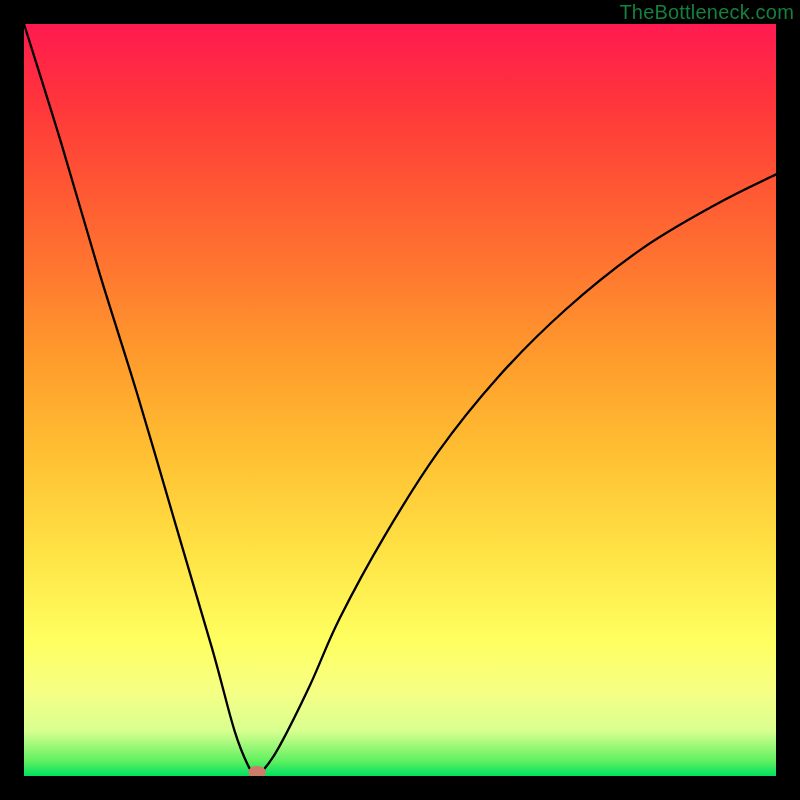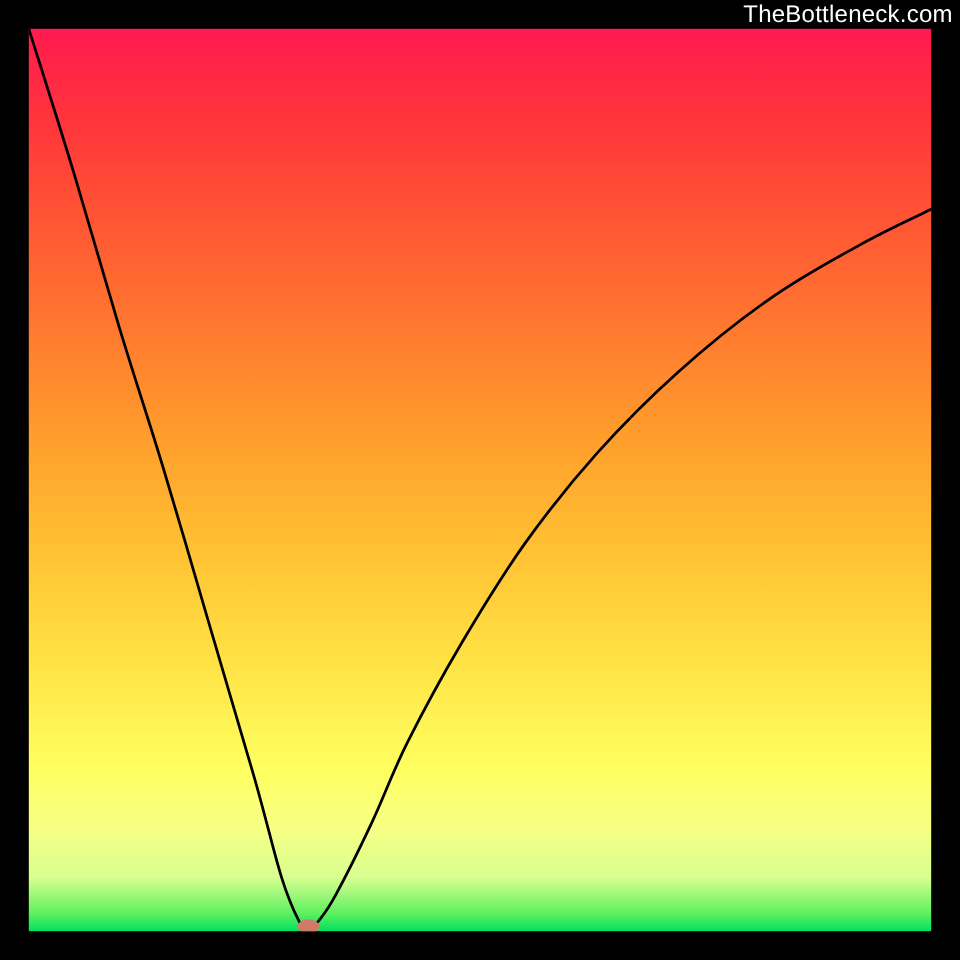--- a/index.html
+++ b/index.html
@@ -37,21 +37,21 @@
     width: 752px;
     height: 752px;
   }
   .watermark {
     position: absolute;
     top: 1px;
     right: 6px;
     font-family: Arial, Helvetica, sans-serif;
     font-size: 20px;
     font-weight: 500;
-    color: #ffffff;
+    color: #15803d;
     letter-spacing: 0.2px;
   }
 </style>
 </head>
 <body>
 
 <div class="frame">
   <div class="plot-area">
     <svg class="curve" viewBox="0 0 752 752" preserveAspectRatio="none">
       <path fill="none" stroke="#000" stroke-width="2.3" stroke-linecap="round" stroke-linejoin="round" d="M 0.00 0.00 C 6.89 22.06, 23.81 74.82, 37.60 120.32 C 51.39 165.82, 61.41 202.66, 75.20 248.16 C 88.99 293.66, 99.01 322.98, 112.80 368.48 C 126.59 413.98, 136.61 449.45, 150.40 496.32 C 164.19 543.19, 176.97 585.56, 188.00 624.16 C 199.03 662.76, 203.67 684.82, 210.56 706.88 C 217.45 728.94, 221.46 736.21, 225.60 744.48 C 229.74 752.75, 230.36 752.00, 233.12 752.00 C 235.88 752.00, 236.50 749.99, 240.64 744.48 C 244.78 738.97, 247.41 737.09, 255.68 721.92 C 263.95 706.75, 274.73 685.20, 285.76 661.76 C 296.79 638.32, 302.05 621.65, 315.84 594.08 C 329.63 566.51, 343.04 541.69, 360.96 511.36 C 378.88 481.03, 392.92 457.59, 413.60 428.64 C 434.28 399.69, 450.32 379.63, 473.76 353.44 C 497.20 327.25, 515.25 309.20, 541.44 285.76 C 567.63 262.32, 589.07 244.90, 616.64 225.60 C 644.21 206.30, 667.02 194.27, 691.84 180.48 C 716.66 166.69, 740.97 155.91, 752.00 150.40"></path>

